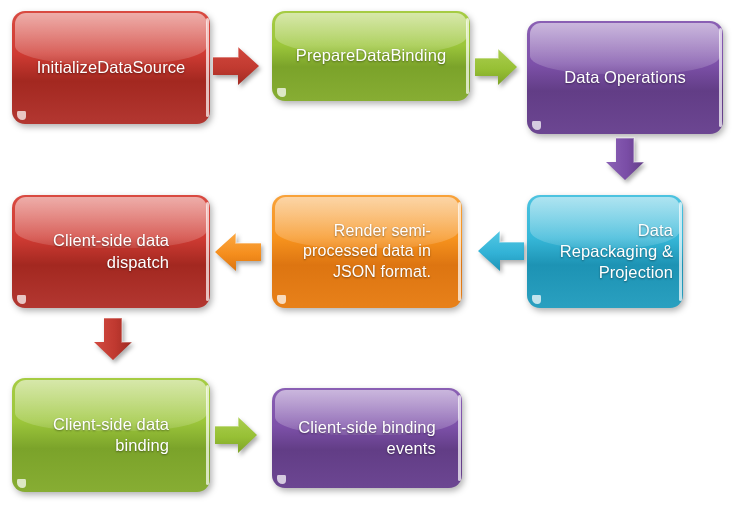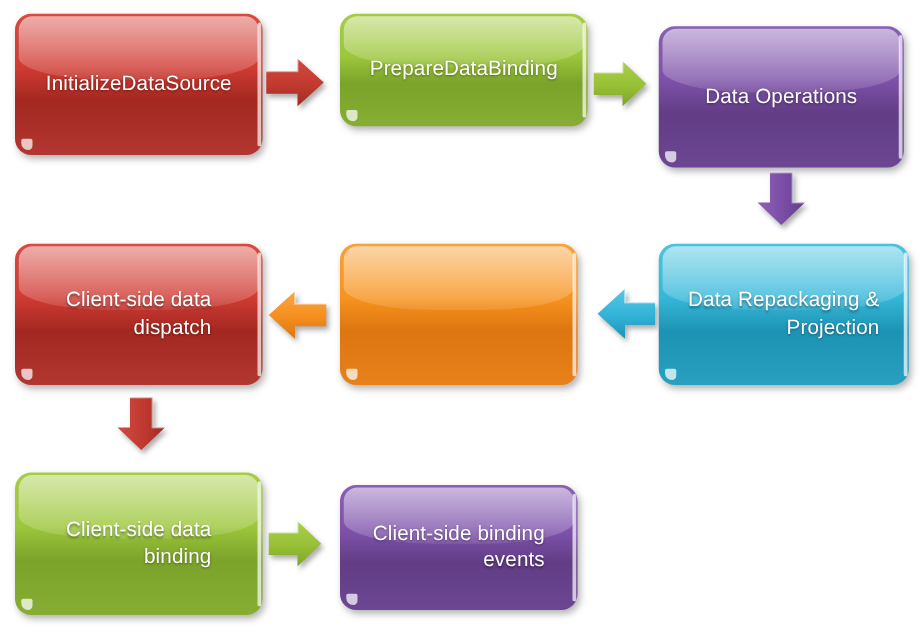--- a/index.html
+++ b/index.html
@@ -165,37 +165,40 @@
             <stop offset="100%" stop-color="#db7410"></stop>
         </linearGradient>
       </defs>
       <polygon points="47,12 22,12 22,2 1,21 22,40 22,30 47,30" fill="url(#gr-orange)"></polygon>
       <polyline points="47,12 22,12 22,2" fill="none" stroke="rgba(255,255,255,0.45)" stroke-width="1.6"></polyline>
     </svg>
   </div>
 
   <div class="node n-orange" style="left:272px; top:195px; width:190px; height:113px; font-size:16px;">
     <span class="rim"></span>
+    <span class="label">Render semi-
+processed data in
+JSON format.</span>
   </div>
 
   <div class="arrow" style="left:477px; top:229px;">
     <svg width="48" height="44" viewBox="0 0 48 44">
       <defs>
         <linearGradient id="gr-cyan" x1="0" y1="0" x2="0" y2="1">
           <stop offset="0%" stop-color="#53c8e4"></stop>
             <stop offset="55%" stop-color="#32b2d6"></stop>
             <stop offset="100%" stop-color="#1e93b6"></stop>
         </linearGradient>
       </defs>
       <polygon points="47,13 23,13 23,2 1,22 23,42 23,31 47,31" fill="url(#gr-cyan)"></polygon>
       <polyline points="47,13 23,13 23,2" fill="none" stroke="rgba(255,255,255,0.45)" stroke-width="1.6"></polyline>
     </svg>
   </div>
 
-  <div class="node n-cyan" style="left:527px; top:195px; width:200px; height:113px;">
+  <div class="node n-cyan" style="left:527px; top:195px; width:156px; height:113px;">
     <span class="rim"></span>
     <span class="label">Data Repackaging &amp;
 Projection</span>
   </div>
 
   <div class="arrow" style="left:92px; top:317px;">
     <svg width="42" height="44" viewBox="0 0 42 44">
       <defs>
         <linearGradient id="gr-red2" x1="0" y1="0" x2="1" y2="0">
           <stop offset="0%" stop-color="#d24b41"></stop>

